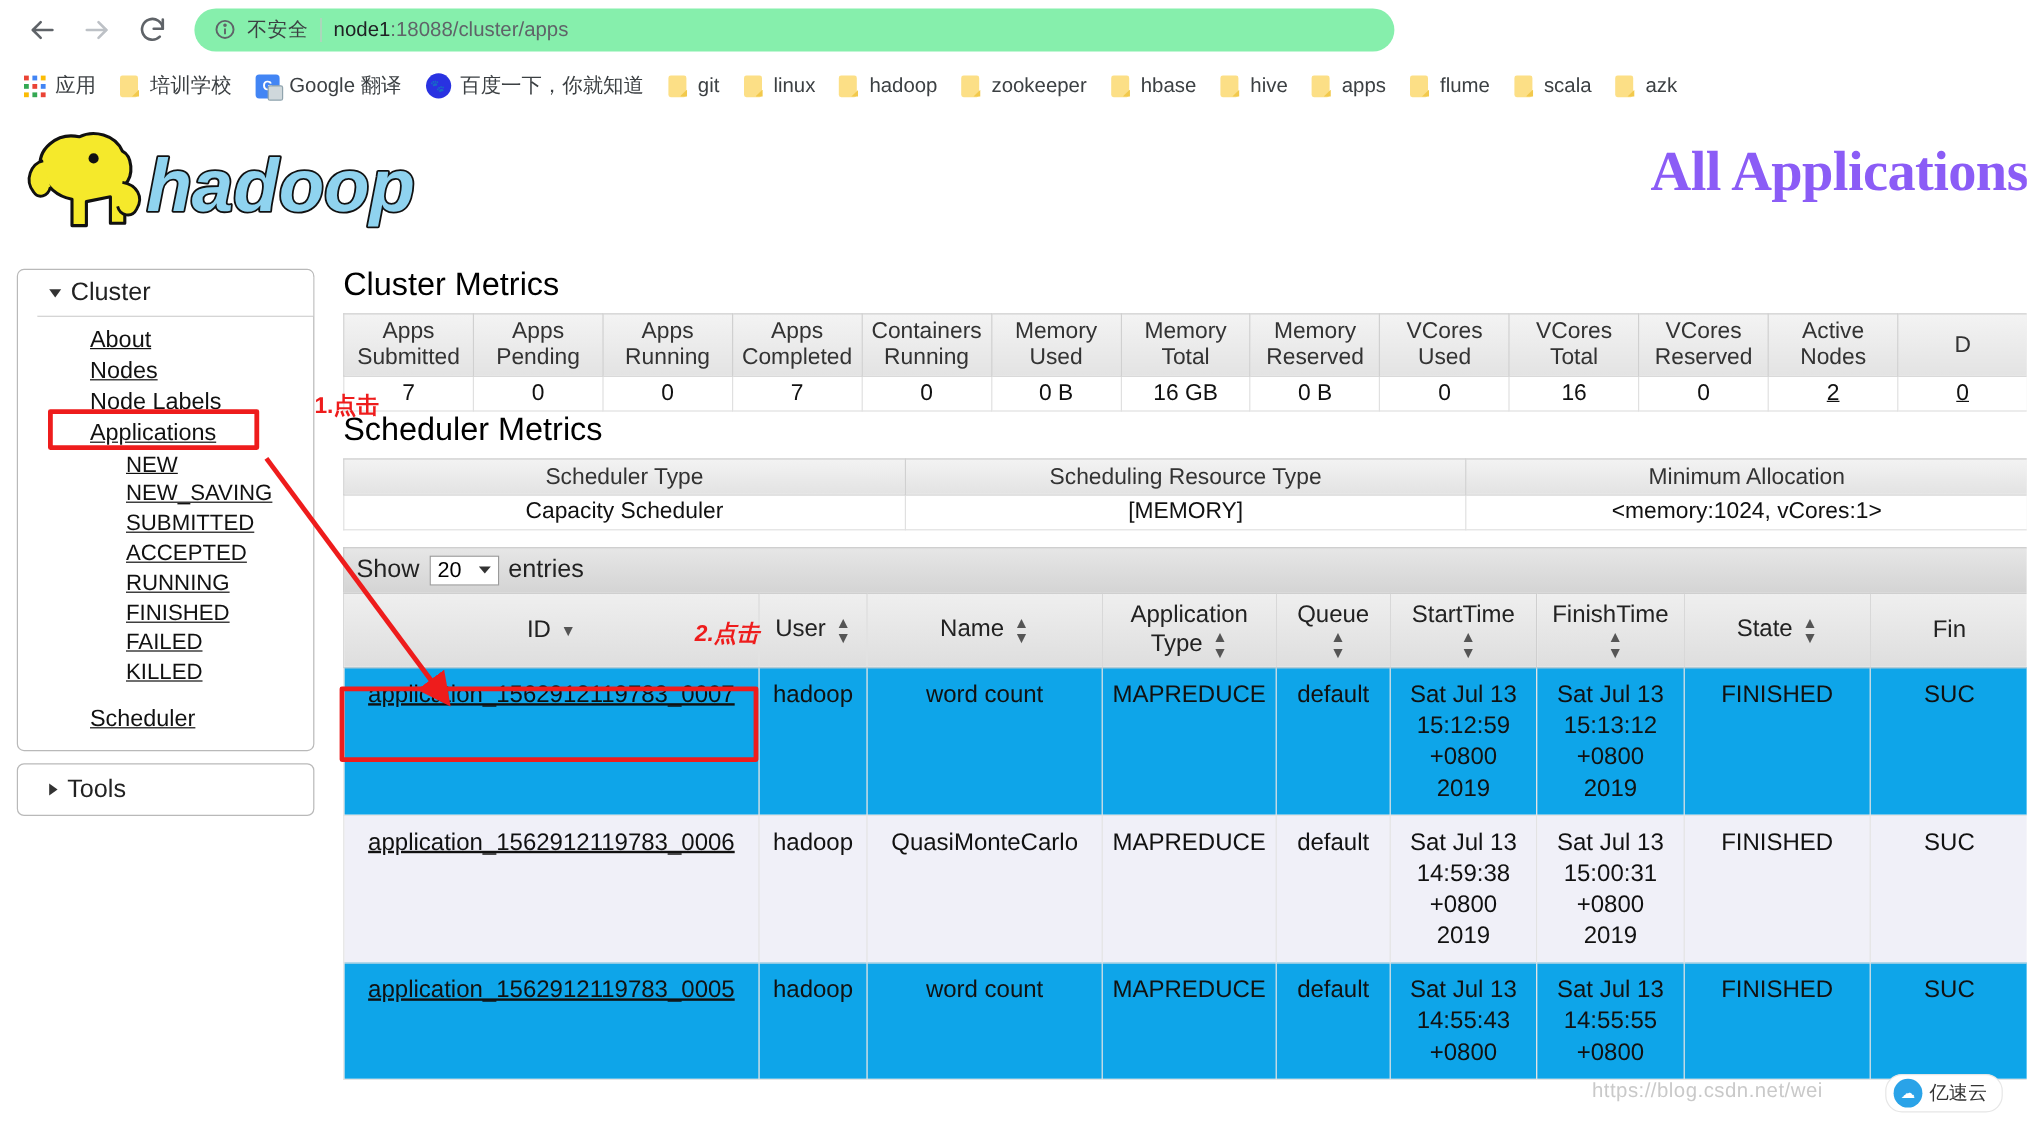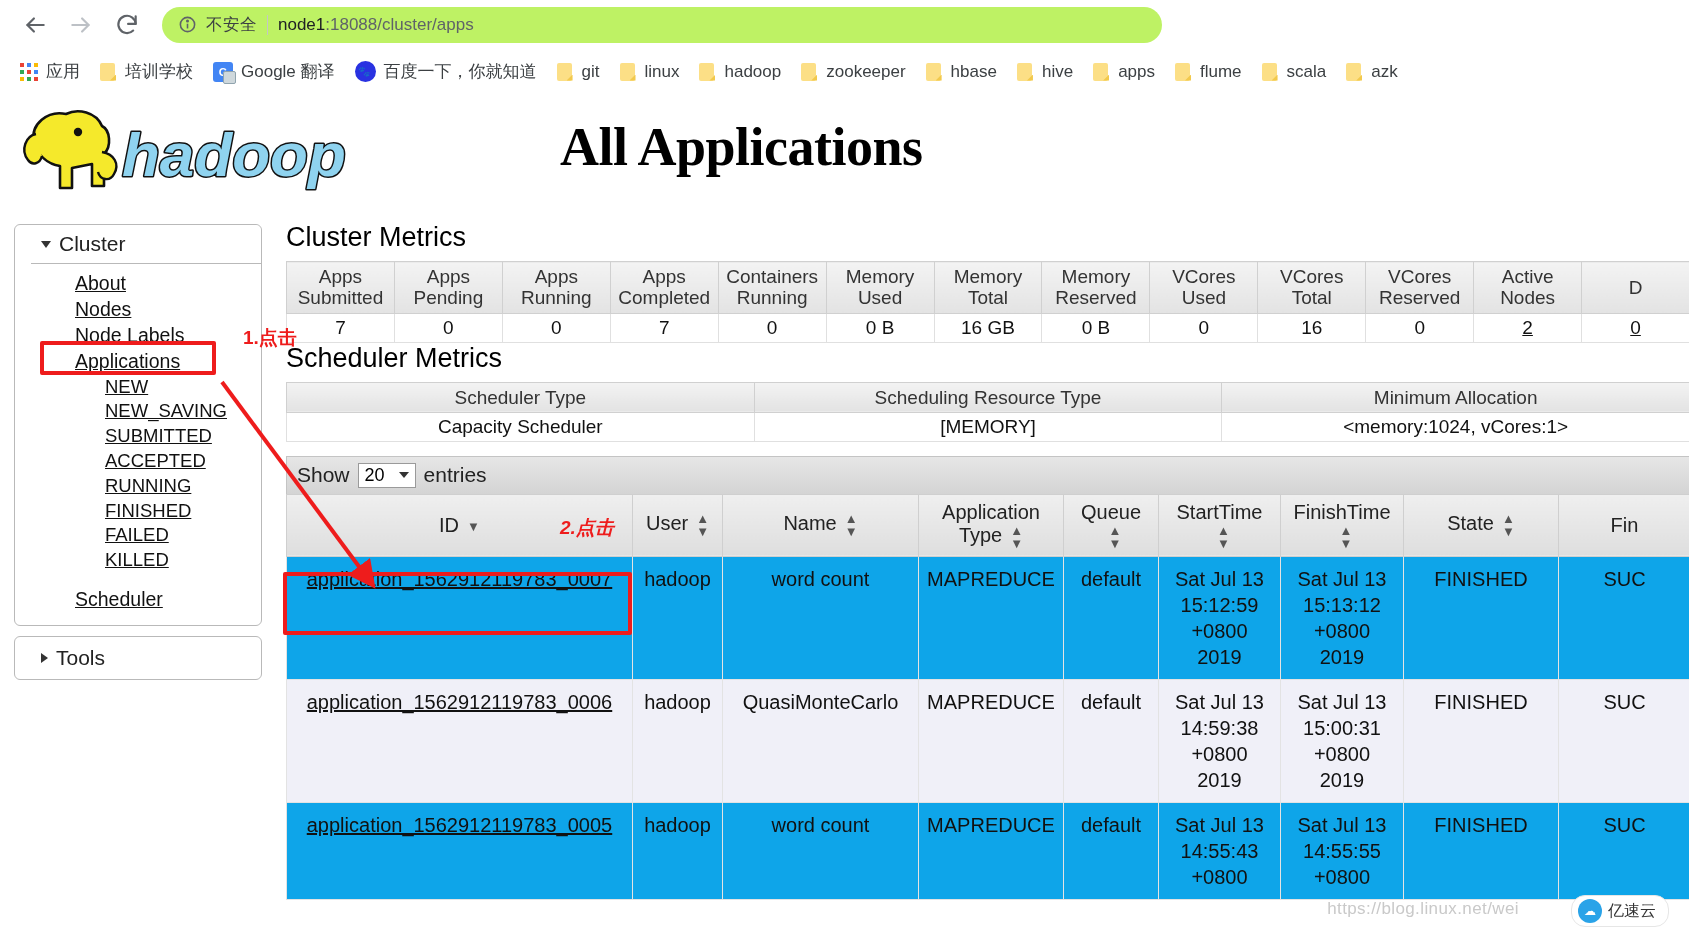--- a/index.html
+++ b/index.html
@@ -21,21 +21,21 @@
   }
   .nav-btn {
     width:42px; height:42px; border-radius:50%;
     display:flex; align-items:center; justify-content:center;
     color:#5f6368; flex:0 0 auto;
   }
   .nav-btn.disabled { color:#bdc1c6; }
   .nav-btn svg { display:block; }
   .omnibox {
     flex:1 1 auto; height:36px; margin-left:10px;
-    background:#bef264; border-radius:18px;
+    background:#86efac; border-radius:18px;
     display:flex; align-items:center; padding:0 16px;
     max-width:1000px;
   }
   .info-icon { color:#5f6368; margin-right:9px; display:flex; }
   .notsecure {
     font-size:16.5px; color:#3c4043; letter-spacing:0.5px;
   }
   .omni-sep {
     width:1px; height:20px; background:#c4c7c5; margin:0 10px;
   }
@@ -86,22 +86,22 @@
     color:#fff; font-size:10px; font-weight:bold;
   }
 
   
   .page { position:relative; padding:0; }
   .hadoop-logo {
     position:absolute; left:14px; top:8px; width:430px; height:98px;
   }
   .page-title {
     position:absolute; left:0; right:0; top:22px;
-    text-align:left;
-    font-size:54px; font-weight:bold; color:#000000;
+    text-align:right;
+    font-size:47px; font-weight:bold; color:#8b5cf6;
     font-family:"Liberation Serif", serif;
     letter-spacing:-0.5px;
   }
   .title-wrap { position:relative; height:122px; }
   .title-wrap .page-title { left:560px; right:auto; width:1130px; }
 
   .body-area { display:flex; padding:0 0 0 14px; }
 
   
   .sidebar { width:248px; flex:0 0 auto; padding-top:8px; }
@@ -203,20 +203,21 @@
   .cell-multiline { white-space:pre-line; }
 
   
   .anno { position:absolute; pointer-events:none; }
   .anno-box {
     border:4px solid #ee1c1c; border-radius:2px;
   }
   .anno-text {
     color:#ee1c1c; font-size:19px; font-weight:bold;
     font-family:"Liberation Sans", sans-serif;
+    margin-left:19px;
   }
   .watermark-csdn {
     position:absolute; right:170px; bottom:22px;
     font-size:17px; color:#c9c9c9; letter-spacing:0.4px;
   }
   .watermark-yisu {
     position:absolute; right:20px; bottom:14px;
     display:flex; align-items:center; gap:6px;
     background:#fff; border:1px solid #e6e6e6; border-radius:14px;
     padding:3px 12px 3px 6px;
@@ -546,17 +547,17 @@
 
 <svg class="anno" style="left:0; top:0; width:1689px; height:941px;" viewBox="0 0 1689 941">
   <defs>
     <marker id="ah" markerWidth="7" markerHeight="7" refX="3" refY="3.5" orient="auto">
       <polygon points="0,0 7,3.5 0,7" fill="#ee1c1c"></polygon>
     </marker>
   </defs>
   <line x1="222" y1="382" x2="366" y2="576" stroke="#ee1c1c" stroke-width="4" marker-end="url(#ah)"></line>
 </svg>
 
-<div class="watermark-csdn">https://blog.linux.net/wei</div>
+<div class="watermark-csdn">https://blog.csdn.net/wei</div>
 <div class="watermark-yisu">
   <span class="yisu-mark">☁</span>
   <span class="yisu-text">亿速云</span>
 </div>
 
 </body></html>

